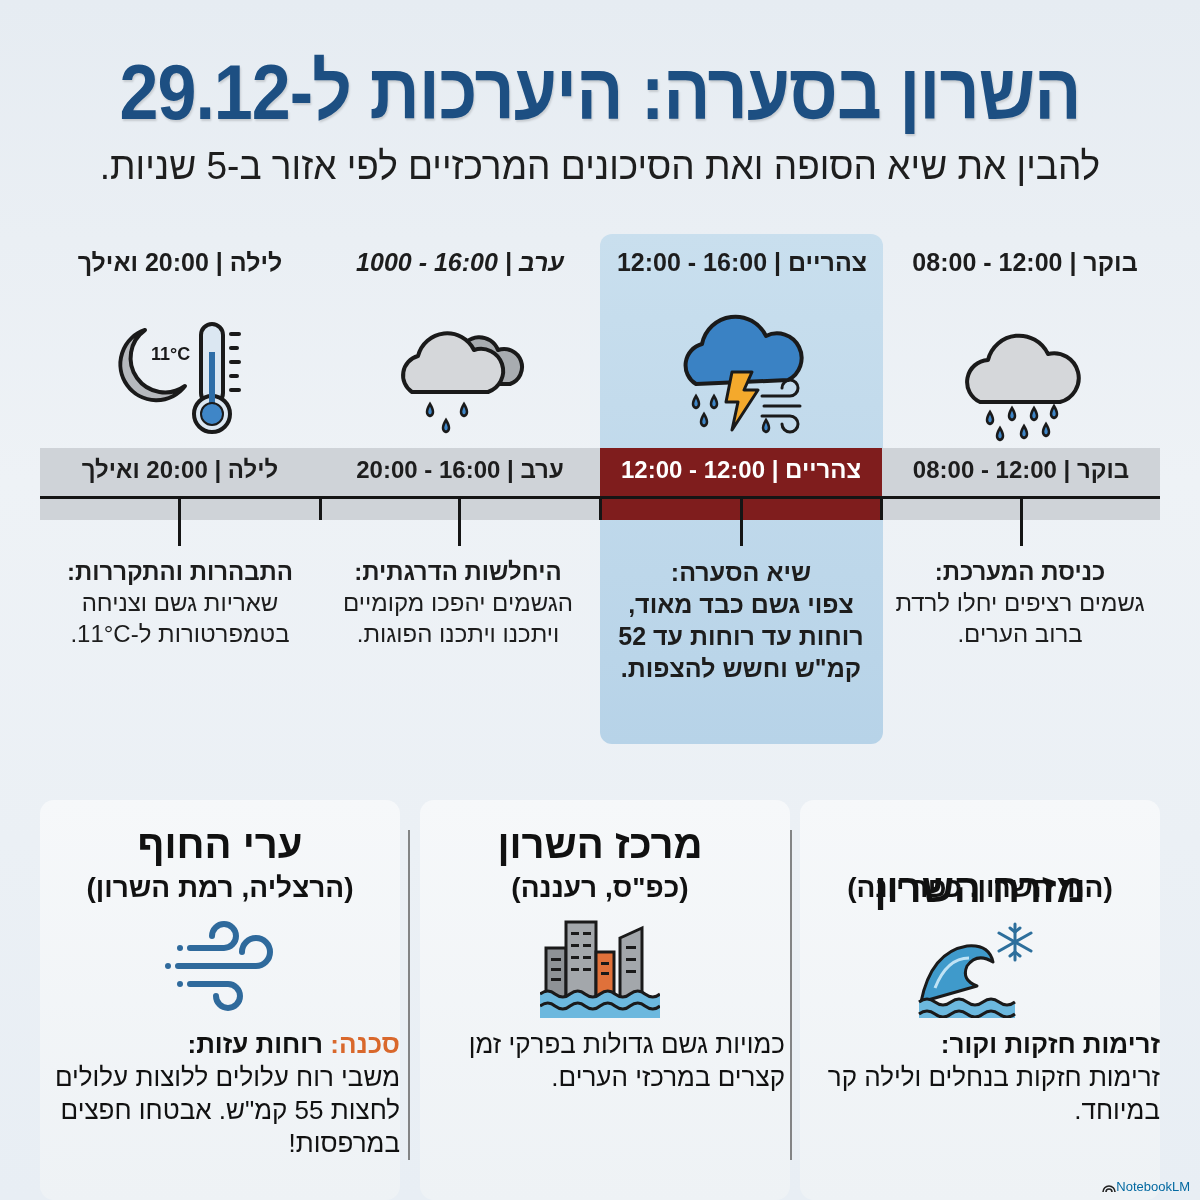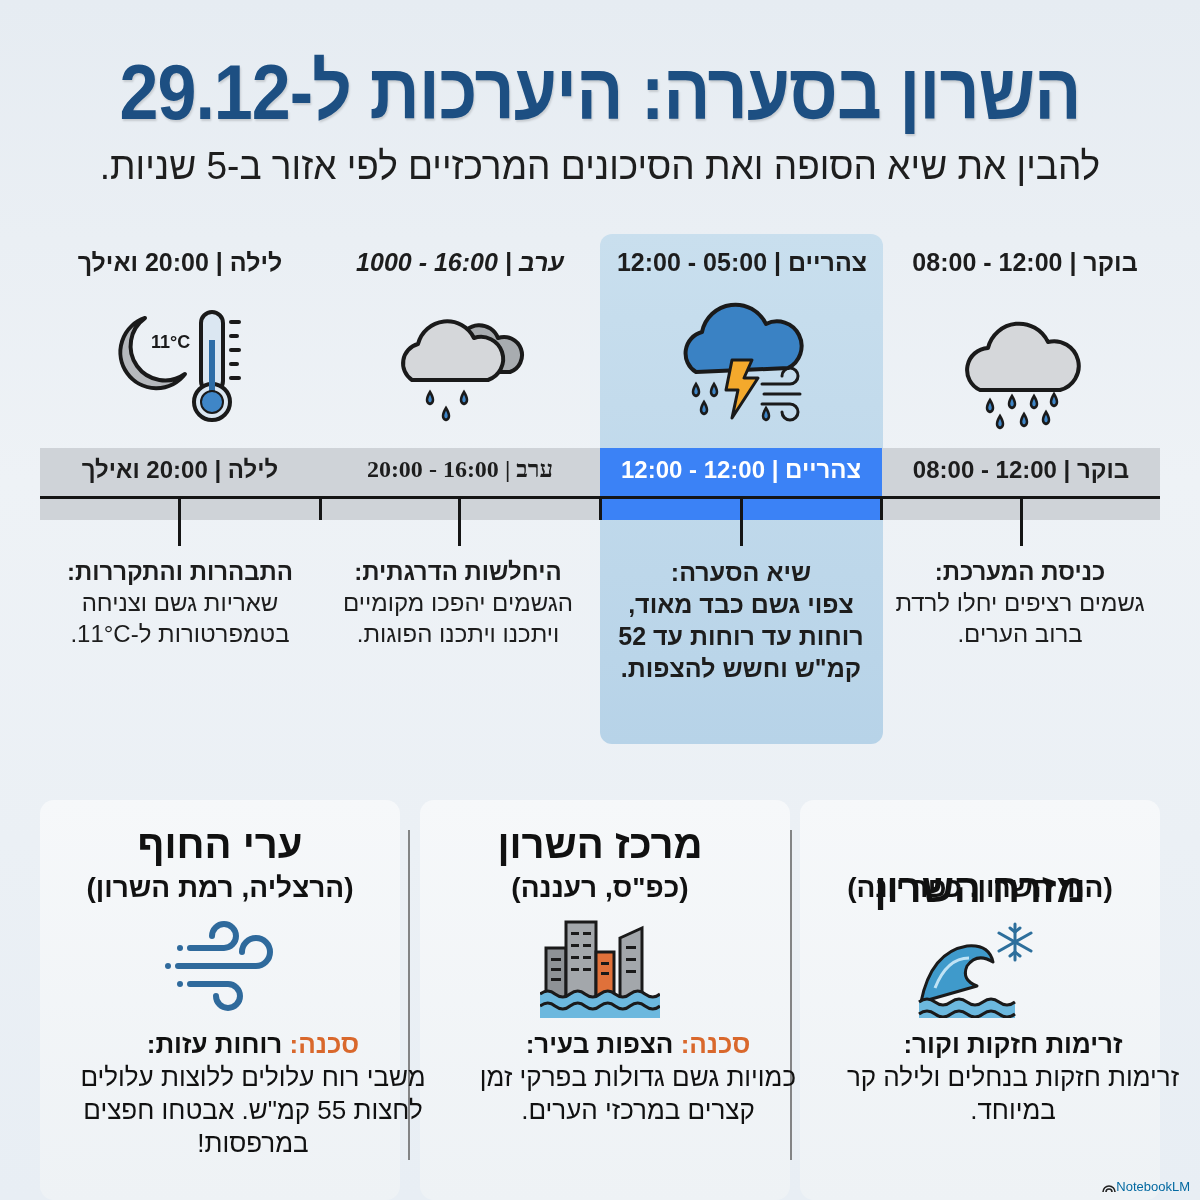--- a/index.html
+++ b/index.html
@@ -30,32 +30,32 @@
       position: absolute; left: 600px; top: 234px; width: 283px; height: 510px;
       background: linear-gradient(180deg, #c9dfee 0%, #b7d3e8 100%);
       border-radius: 12px;
     }
     .period-title {
       position: absolute; top: 248px; width: 280px;
       text-align: center; direction: rtl;
       font-weight: 700; font-size: 25px; color: #1d1d1d;
       white-space: nowrap;
     }
-    .icon-box { position: absolute; top: 300px; width: 140px; height: 135px; text-align: right; }
+    .icon-box { position: absolute; top: 312px; width: 140px; height: 135px; text-align: right; }
     .icon-box svg { width: 100%; height: 100%; }
 
     
     .timeline {
       position: absolute; left: 40px; top: 448px; width: 1120px; height: 72px;
       background: #cfd3d8;
     }
     .tl-seg {
       position: absolute; top: 0; height: 72px;
     }
-    .tl-seg.active { background: #3b82f6; }
+    .tl-seg.active { background: #7f1d1d; }
     .tl-label {
       position: absolute; top: 8px; left: 0; width: 100%;
       text-align: center; direction: rtl;
       font-weight: 700; font-size: 24px; color: #1d1d1d; white-space: nowrap;
     }
     .tl-seg.active .tl-label { color: #ffffff; }
     .tl-line {
       position: absolute; left: 40px; top: 496px; width: 1120px; height: 3px;
       background: #151515;
     }
@@ -80,41 +80,41 @@
       position: absolute; top: 822px; width: 360px; text-align: center; direction: rtl;
       font-weight: 700; font-size: 40px; color: #111;
     }
     .region-cities {
       position: absolute; top: 872px; width: 360px; text-align: center; direction: rtl;
       font-weight: 700; font-size: 28px; color: #111;
     }
     .region-icon { position: absolute; top: 918px; width: 120px; height: 100px; }
     .region-icon svg { width: 100%; height: 100%; }
     .risk {
-      position: absolute; top: 1028px; width: 360px; text-align: center; direction: rtl;
-      font-size: 26px; line-height: 33px; color: #111; margin-left: 33px;
+      position: absolute; top: 1028px; width: 360px; text-align: right; direction: rtl;
+      font-size: 26px; line-height: 33px; color: #111;
     }
     .risk .head { font-weight: 700; display: block; }
     .risk .danger { color: #d9682c; font-weight: 700; }
 
     .brand {
       position: absolute; right: 10px; bottom: 6px;
       font-size: 13px; color: #0369a1; display: flex; align-items: center; 
     }
   </style>
 </head>
 <body>
 
 <div class="title">השרון בסערה: היערכות ל-29.12</div>
 <div class="subtitle">להבין את שיא הסופה ואת הסיכונים המרכזיים לפי אזור ב-5 שניות.</div>
 
 <div class="highlight"></div>
 
 <div class="period-title" style="left:885px;">בוקר | 12:00 - 08:00</div>
-<div class="period-title" style="left:602px;">צהריים | 05:00 - 12:00</div>
+<div class="period-title" style="left:602px;">צהריים | 16:00 - 12:00</div>
 <div class="period-title" style="left:320px;font-style:italic;">ערב | 16:00 - 1000</div>
 <div class="period-title" style="left:40px;">לילה | 20:00 ואילך</div>
 
 <div class="icon-box" style="left:950px;">
   <svg viewBox="0 0 140 135">
     <path d="M30 90 a22 22 0 0 1 8-42 a32 32 0 0 1 60-6 a24 24 0 0 1 12 48 z" fill="#d5d7da" stroke="#1a1a1a" stroke-width="4" stroke-linejoin="round"></path>
     <g fill="#3f86c7" stroke="#1a1a1a" stroke-width="2.5">
       <path d="M40 100 q-6 10 0 12 q6 -2 0 -12z"></path>
       <path d="M62 96 q-6 10 0 12 q6 -2 0 -12z"></path>
       <path d="M84 96 q-6 10 0 12 q6 -2 0 -12z"></path>
@@ -174,21 +174,21 @@
   </svg>
 </div>
 
 <div class="timeline">
   <div class="tl-seg" style="left:842px; width:278px;">
     <div class="tl-label">בוקר | 12:00 - 08:00</div>
   </div>
   <div class="tl-seg active" style="left:560px; width:282px;">
     <div class="tl-label">צהריים | 12:00 - 12:00</div>
   </div>
-  <div class="tl-seg" style="left:280px; width:280px;font-family:Liberation Serif, serif;">
+  <div class="tl-seg" style="left:280px; width:280px;">
     <div class="tl-label">ערב | 16:00 - 20:00</div>
   </div>
   <div class="tl-seg" style="left:0px; width:280px;">
     <div class="tl-label">לילה | 20:00 ואילך</div>
   </div>
 </div>
 <div class="tl-line"></div>
 <div class="tl-tick" style="left:319px; top:496px; height:24px;"></div>
 <div class="tl-tick" style="left:599px; top:496px; height:24px;"></div>
 <div class="tl-tick" style="left:880px; top:496px; height:24px;"></div>
@@ -267,21 +267,20 @@
       <rect x="86" y="28" width="10" height="3"></rect>
         <rect x="86" y="40" width="10" height="3"></rect>
         <rect x="86" y="52" width="10" height="3"></rect>
     </g>
     <path d="M0 76 q8 -6 15 0 q8 6 15 0 q8 -6 15 0 q8 6 15 0 q8 -6 15 0 q8 6 15 0 q8 -6 15 0 q8 6 15 0 v24 h-120z" fill="#6cb8de"></path>
     <path d="M0 76 q8 -6 15 0 q8 6 15 0 q8 -6 15 0 q8 6 15 0 q8 -6 15 0 q8 6 15 0 q8 -6 15 0 q8 6 15 0" fill="none" stroke="#1a1a1a" stroke-width="3"></path>
     <path d="M0 88 q8 -6 15 0 q8 6 15 0 q8 -6 15 0 q8 6 15 0 q8 -6 15 0 q8 6 15 0 q8 -6 15 0 q8 6 15 0" fill="none" stroke="#1a1a1a" stroke-width="3"></path>
   </svg>
 </div>
 <div class="risk" style="left:425px;">
-  <span class="head"><span class="danger">סכנה:</span> <span>הצפות בעיר:</span></span>
   <span>כמויות גשם גדולות בפרקי זמן קצרים במרכזי הערים.</span>
 </div>
 
 <div class="region-name" style="left:40px;">ערי החוף</div>
 <div class="region-cities" style="left:40px;">(הרצליה, רמת השרון)</div>
 <div class="region-icon" style="left:160px;">
   <svg viewBox="0 0 120 100">
     <g fill="none" stroke="#2f6a9c" stroke-width="6" stroke-linecap="round">
       <path d="M30 30 h34 a12 12 0 1 0 -12 -12"></path>
       <path d="M18 48 h78 a14 14 0 1 0 -14 -14"></path>

